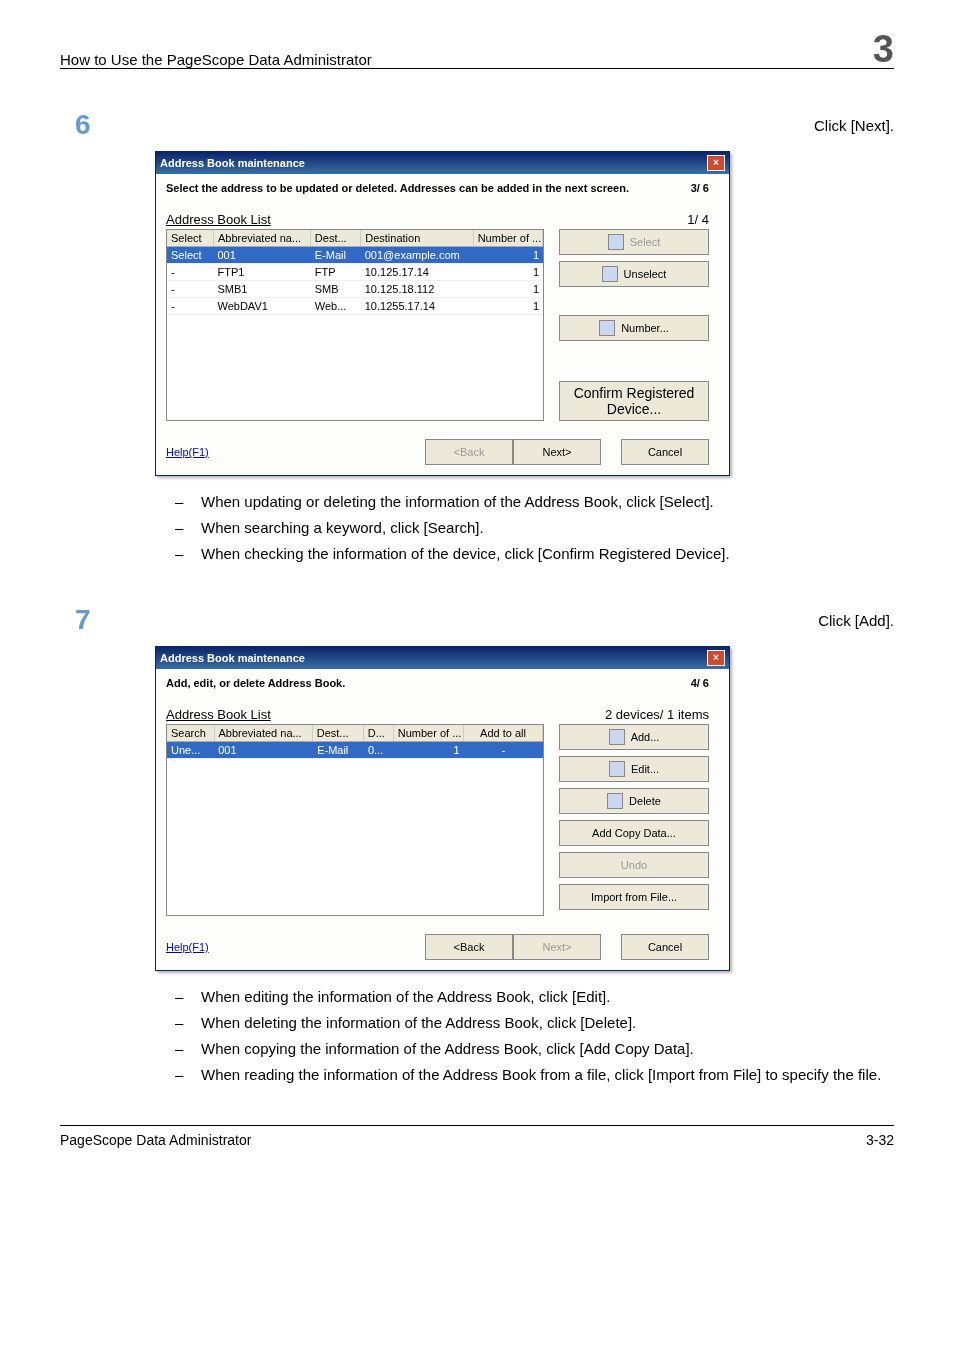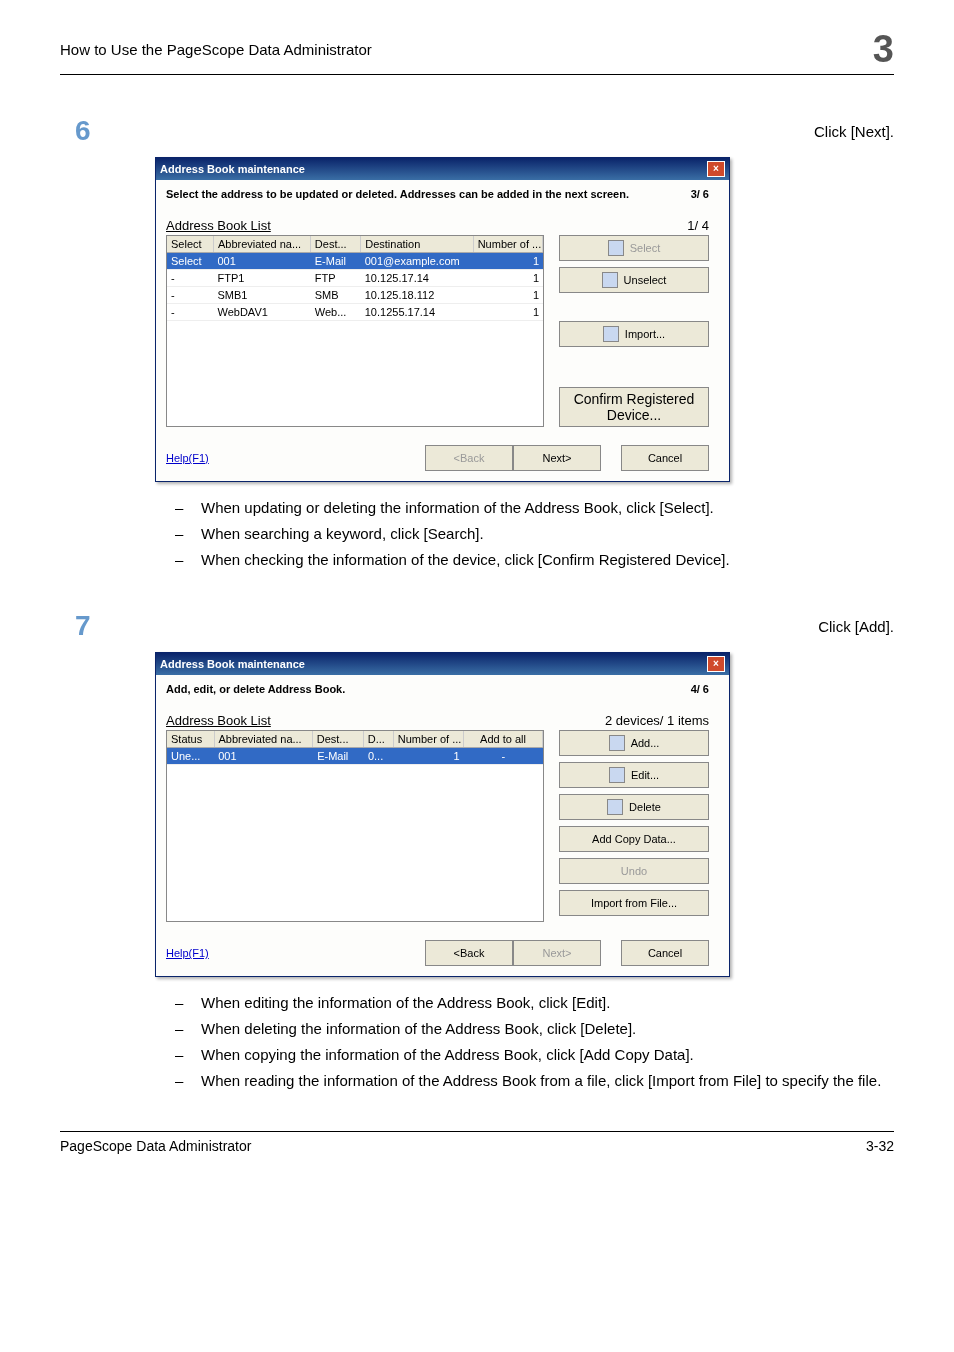--- a/index.html
+++ b/index.html
@@ -10,23 +10,23 @@
     color: #000;
     width: 954px;
     background: #fff;
   }
   .page {
     padding: 30px 60px 30px 60px;
   }
   .header-row {
     display: flex;
     justify-content: space-between;
-    align-items: center;
+    align-items: flex-end;
     border-bottom: 1px solid #000;
-    padding-bottom: 6px;
+    padding-bottom: 0;
   }
   .header-title {
     font-size: 15px;
   }
   .header-num {
     font-size: 38px;
     font-weight: bold;
     color: #555;
     line-height: 1;
   }
@@ -277,21 +277,21 @@
               <span class="iconbox"></span>
               <span>Select</span>
             </div>
           <div class="winbtn wide">
               <span class="iconbox"></span>
               <span>Unselect</span>
             </div>
           <div class="spacer"></div>
           <div class="winbtn wide">
               <span class="iconbox"></span>
-              <span>Import...</span>
+              <span>Number...</span>
             </div>
           <div style="flex:1"></div>
           <div class="winbtn wide" style="font-size:14px">
               <span>Confirm Registered Device...</span>
             </div>
         </div>
       </div>
       <div class="bottom-row">
         <span class="helplink">Help(F1)</span>
         <div class="bottom-btns">
@@ -334,21 +334,21 @@
         <span>Add, edit, or delete Address Book.</span>
         <span>4/ 6</span>
       </div>
       <div class="list-header">
         <span class="list-link">Address Book List</span>
         <span>2 devices/ 1 items</span>
       </div>
       <div class="main-row">
         <div class="table-area">
           <div class="thead">
-            <div class="th c1">Status</div>
+            <div class="th c1">Search</div>
             <div class="th c2">Abbreviated na...</div>
             <div class="th c3">Dest...</div>
             <div class="th c4">D...</div>
             <div class="th c5">Number of ...</div>
             <div class="th c6">Add to all</div>
           </div>
           <div class="tr sel">
             <div class="td c1">Une...</div>
             <div class="td c2">001</div>
             <div class="td c3">E-Mail</div>

